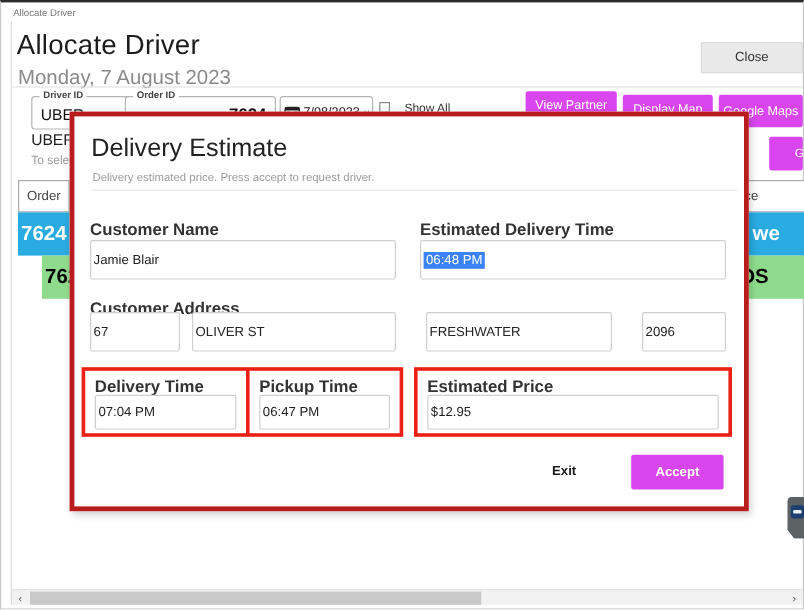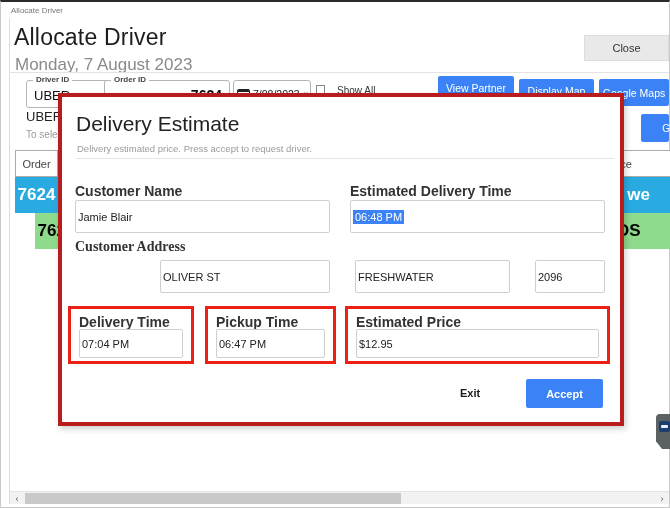--- a/index.html
+++ b/index.html
@@ -36,21 +36,21 @@
   .cal-icon { width:13px; height:11px; border:1.5px solid #222; border-top:3.5px solid #222;
               border-radius:2px; position:relative; flex:0 0 auto; }
   .cal-icon:before { content:""; position:absolute; left:1px; top:1px; width:3px; height:2px; background:#222; }
   .cal-icon:after  { content:""; position:absolute; right:1px; top:1px; width:3px; height:2px; background:#222; }
   .fs-date .val { font-size:10.5px; color:#222; }
   .fs-date .chev { font-size:8px; color:#666; }
   .checkbox-row { left:315px; top:83px; display:flex; gap:12px; }
   .checkbox-box { width:9px; height:9px; border:1px solid #8a8a8a; background:#fff; }
   .checkbox-label { font-size:10px; color:#333; }
 
-  .btn-blue { background:#3b82f6; color:#fff; border:none; border-radius:2px;
+  .btn-blue { background:#d946ef; color:#fff; border:none; border-radius:2px;
               display:flex; align-items:center; justify-content:center; font-size:10.5px; }
   .btn-view-partner { left:437px; top:74px; width:76px; height:23px; }
   .btn-display-map  { left:518px; top:77px; width:75px; height:24px; }
   .btn-google-maps  { left:598px; top:77px; width:70px; height:27px; }
   .btn-go           { left:640px; top:112px; width:28px; height:28px; font-size:10px;padding-left:28px; }
 
   .driver-selected { left:25px; top:107px; font-size:13px; color:#222; }
   .driver-hint     { left:25px; top:127px; font-size:10px; color:#9a9a9a; white-space:nowrap; }
 
   
@@ -156,26 +156,27 @@
     <div class="m m-divider"></div>
 
     <div class="m m-label" style="left:13px; top:86px;">Customer Name</div>
     <div class="m m-input" style="left:13px; top:103px; width:255px; height:33px;">Jamie Blair</div>
 
     <div class="m m-label" style="left:288px; top:86px;">Estimated Delivery Time</div>
     <div class="m m-input" style="left:288px; top:103px; width:255px; height:33px;">
       <span class="sel-highlight">06:48 PM</span>
     </div>
 
-    <div class="m m-label" style="left:13px; top:142px;font-family:Liberation Serif, serif;">Customer Address</div>
+    <div class="m m-label" style="left:13px; top:152px;">Customer Address</div>
+    <div class="m m-input" style="left:13px;  top:163px; width:75px;  height:33px;">67</div>
     <div class="m m-input" style="left:98px;  top:163px; width:170px; height:33px;">OLIVER ST</div>
     <div class="m m-input" style="left:293px; top:163px; width:155px; height:33px;">FRESHWATER</div>
     <div class="m m-input" style="left:473px; top:163px; width:70px;  height:33px;">2096</div>
 
-    <div class="m red-group" style="left:6px; top:209px; width:126px; height:58px;">
+    <div class="m red-group" style="left:6px; top:209px; width:140px; height:58px;">
       <span class="m-label">Delivery Time</span>
       <span class="m-input">07:04 PM</span>
     </div>
     <div class="m red-group" style="left:143px; top:209px; width:131px; height:58px;">
       <span class="m-label">Pickup Time</span>
       <span class="m-input">06:47 PM</span>
     </div>
     <div class="m red-group" style="left:283px; top:209px; width:265px; height:58px;">
       <span class="m-label">Estimated Price</span>
       <span class="m-input">$12.95</span>

